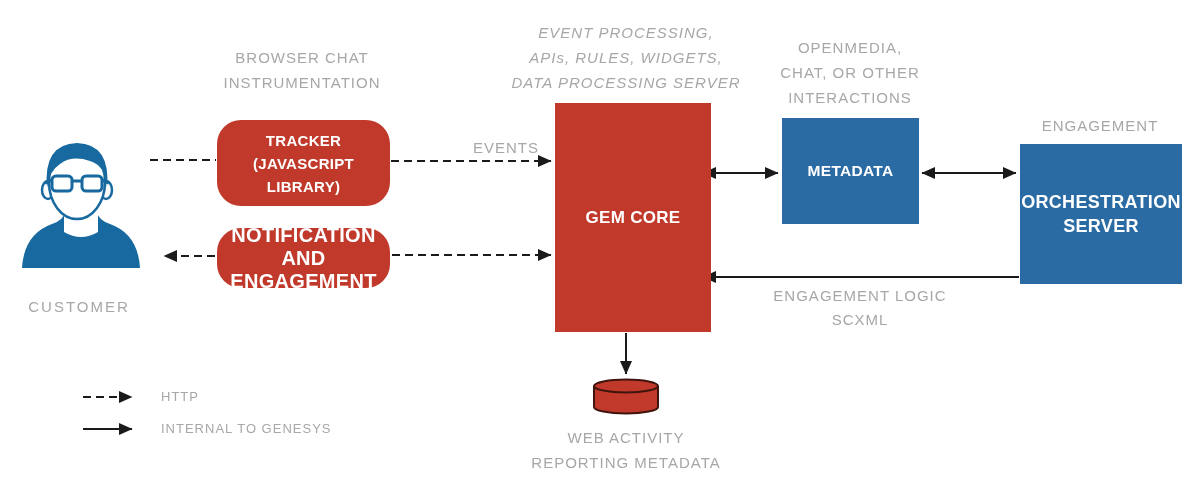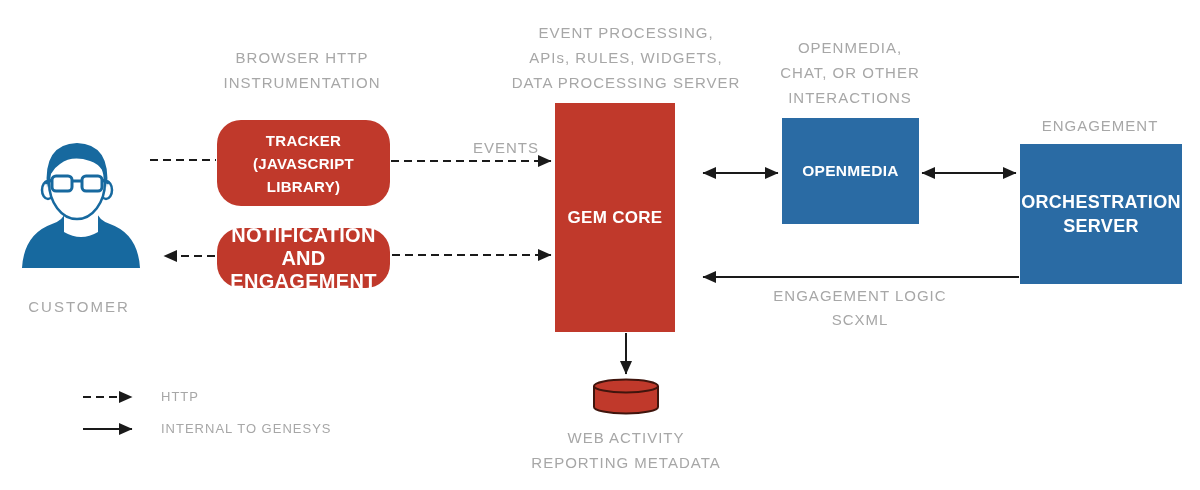--- a/index.html
+++ b/index.html
@@ -65,42 +65,42 @@
     <g style="stroke:var(--icon-blue,#17699F)" stroke-width="3" fill="#ffffff">
       <rect x="32" y="36" width="20" height="15" rx="4"></rect>
       <rect x="62" y="36" width="20" height="15" rx="4"></rect>
       <line x1="52" y1="41" x2="62" y2="41"></line>
       <line x1="32" y1="40" x2="25" y2="43"></line>
       <line x1="82" y1="40" x2="89" y2="43"></line>
     </g>
   </svg>
   <div class="glabel" style="left:79px; top:294px; letter-spacing:2px;">CUSTOMER</div>
 
-  <div class="glabel" style="left:302px; top:45px;">BROWSER HTTP
+  <div class="glabel" style="left:302px; top:45px;">BROWSER CHAT
 INSTRUMENTATION</div>
-  <div class="glabel" style="left:626px; top:20px;">EVENT PROCESSING,
+  <div class="glabel" style="left:626px; top:20px;font-style:italic;">EVENT PROCESSING,
 APIs, RULES, WIDGETS,
 DATA PROCESSING SERVER</div>
   <div class="glabel" style="left:850px; top:35px;">OPENMEDIA,
 CHAT, OR OTHER
 INTERACTIONS</div>
   <div class="glabel" style="left:1100px; top:113px;">ENGAGEMENT</div>
   <div class="glabel" style="left:470px; top:135px;margin-left:36px;">EVENTS</div>
   <div class="glabel" style="left:860px; top:284px; line-height:24px;">ENGAGEMENT LOGIC
 SCXML</div>
   <div class="glabel" style="left:626px; top:425px;">WEB ACTIVITY
 REPORTING METADATA</div>
 
   <div class="node red rounded" style="left:217px; top:120px; width:173px; height:86px; font-size:15px; line-height:23px;">TRACKER
 (JAVASCRIPT
 LIBRARY)</div>
   <div class="node red rounded" style="left:217px; top:228px; width:173px; height:60px; font-size:20px; line-height:23px;">NOTIFICATION AND
 ENGAGEMENT</div>
-  <div class="node red" style="left:555px; top:103px; width:120px; height:229px; font-size:17px;">GEM CORE</div>
-  <div class="node blue" style="left:782px; top:118px; width:137px; height:106px; font-size:15.5px;">OPENMEDIA</div>
+  <div class="node red" style="left:555px; top:103px; width:156px; height:229px; font-size:17px;">GEM CORE</div>
+  <div class="node blue" style="left:782px; top:118px; width:137px; height:106px; font-size:15.5px;">METADATA</div>
   <div class="node blue" style="left:1020px; top:144px; width:162px; height:140px; font-size:18px; line-height:24px;">ORCHESTRATION
 SERVER</div>
 
   <svg class="icon-abs" style="left:591px; top:377px;" width="70" height="40" viewBox="0 0 70 40">
     <path d="M3,9 V30 A32,6.5 0 0 0 67,30 V9" style="fill:var(--box-red,#C0392B); stroke:var(--cylinder-outline,#40150D)" stroke-width="2"></path>
     <ellipse cx="35" cy="9" rx="32" ry="6.5" style="fill:var(--box-red,#C0392B); stroke:var(--cylinder-outline,#40150D)" stroke-width="2"></ellipse>
   </svg>
 
   <div class="legend">
     <div class="legend-row">

